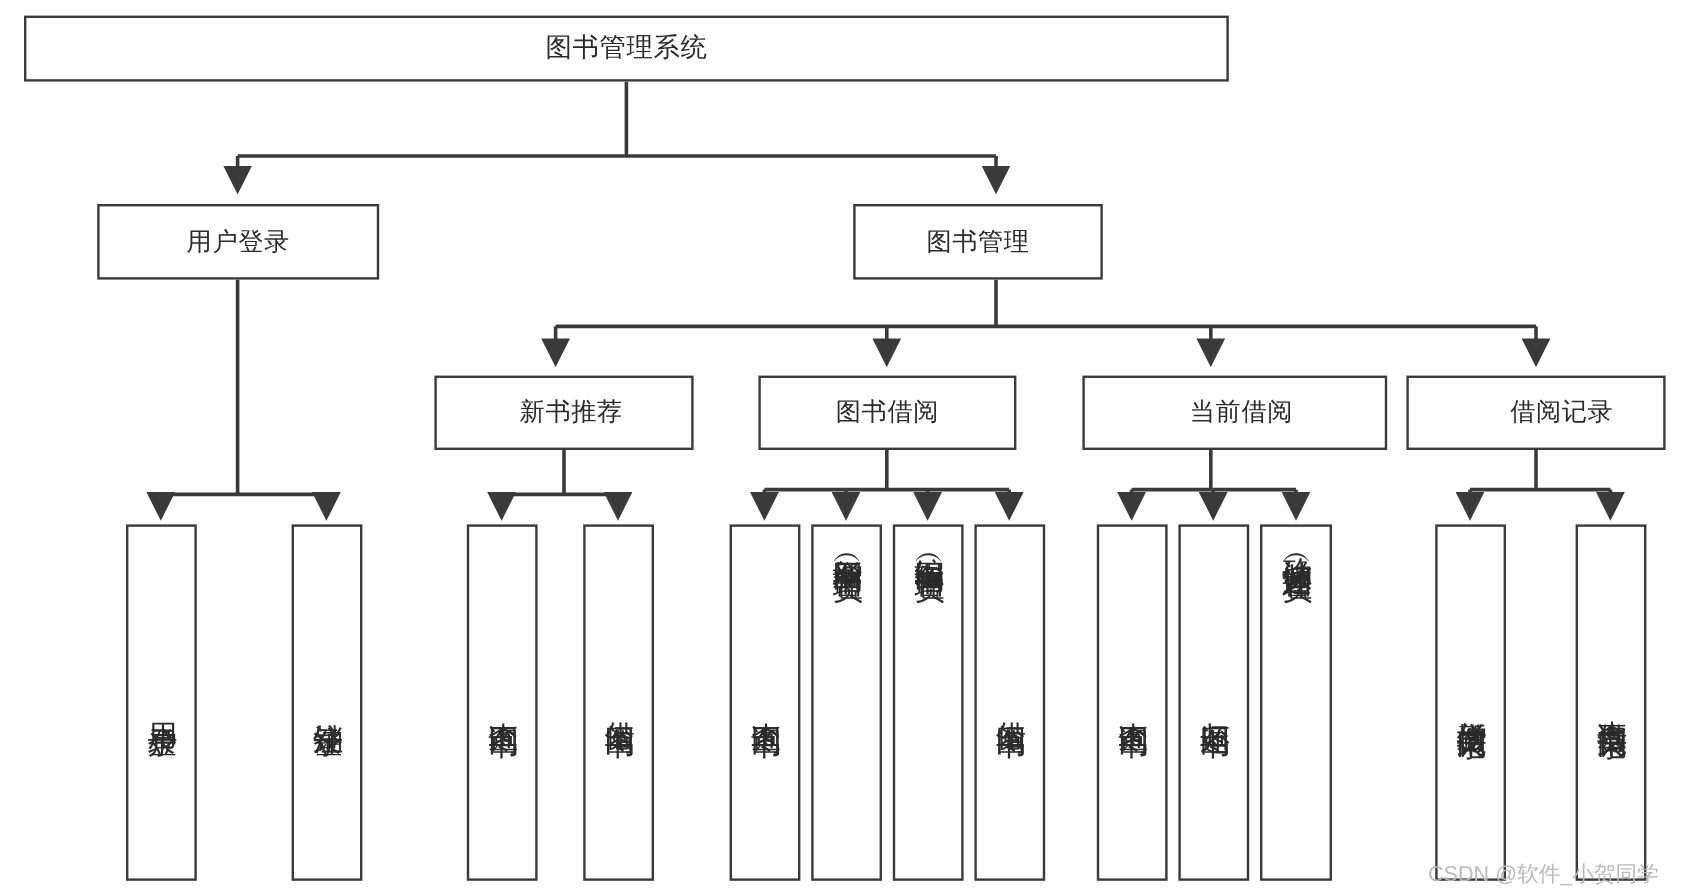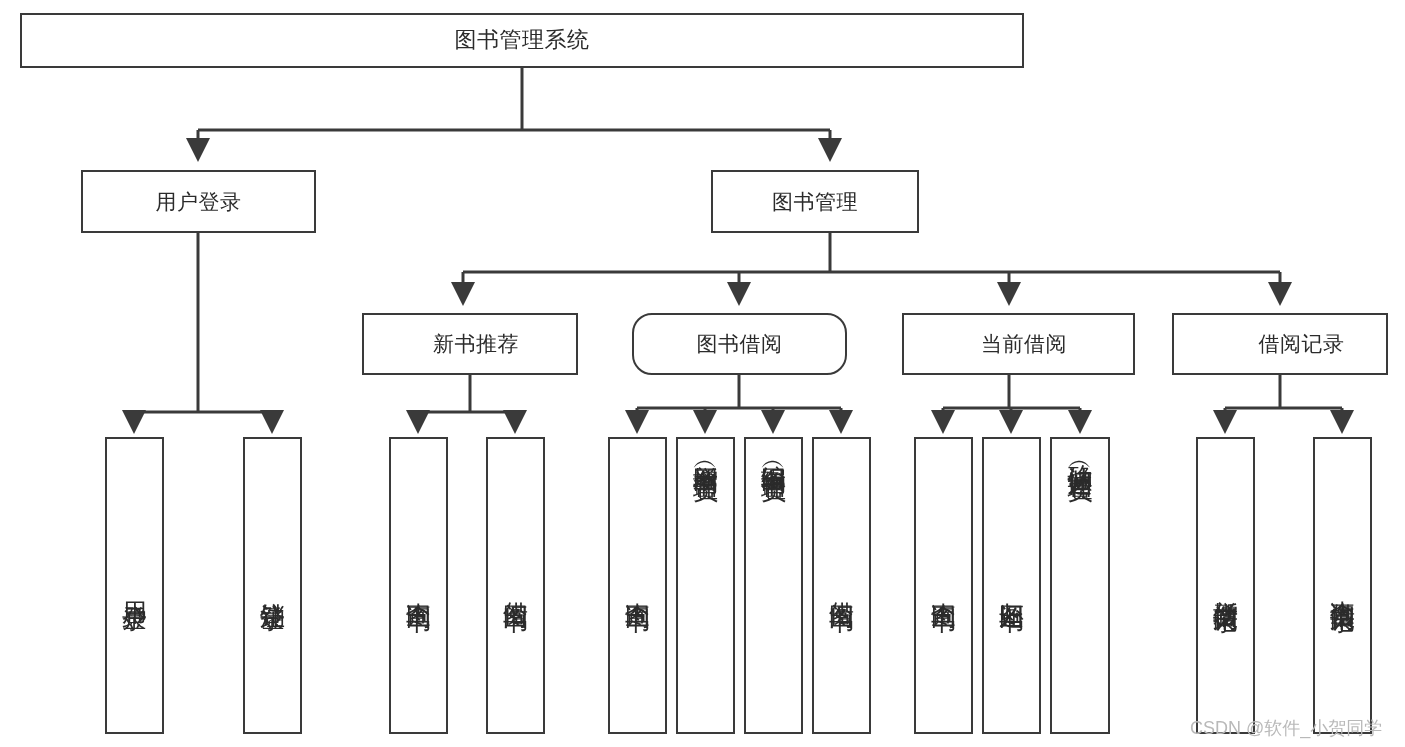--- a/index.html
+++ b/index.html
@@ -139,24 +139,24 @@
   <div class="node horiz" style="left:81px; top:170px; width:235px; height:63px;">
     <span class="lbl">用户登录</span>
   </div>
   <div class="node horiz" style="left:711px; top:170px; width:208px; height:63px;">
     <span class="lbl">图书管理</span>
   </div>
 
   <div class="node horiz" style="left:362px; top:313px; width:216px; height:62px;padding-left:12px;">
     <span class="lbl">新书推荐</span>
   </div>
-  <div class="node horiz" style="left:632px; top:313px; width:215px; height:62px;border-radius:20px;">
+  <div class="node horiz" style="left:632px; top:313px; width:215px; height:62px;">
     <span class="lbl">图书借阅</span>
   </div>
-  <div class="node horiz" style="left:902px; top:313px; width:233px; height:62px;padding-left:11px;">
+  <div class="node horiz" style="left:902px; top:313px; width:254px; height:62px;padding-left:11px;">
     <span class="lbl">当前借阅</span>
   </div>
   <div class="node horiz" style="left:1172px; top:313px; width:216px; height:62px;padding-left:43px;">
     <span class="lbl">借阅记录</span>
   </div>
 
   <div class="node vert centered" style="left:105px; top:437px; width:59px; height:297px;">
     <span class="lbl">用户登录</span>
   </div>
   <div class="node vert centered" style="left:243px; top:437px; width:59px; height:297px;">

